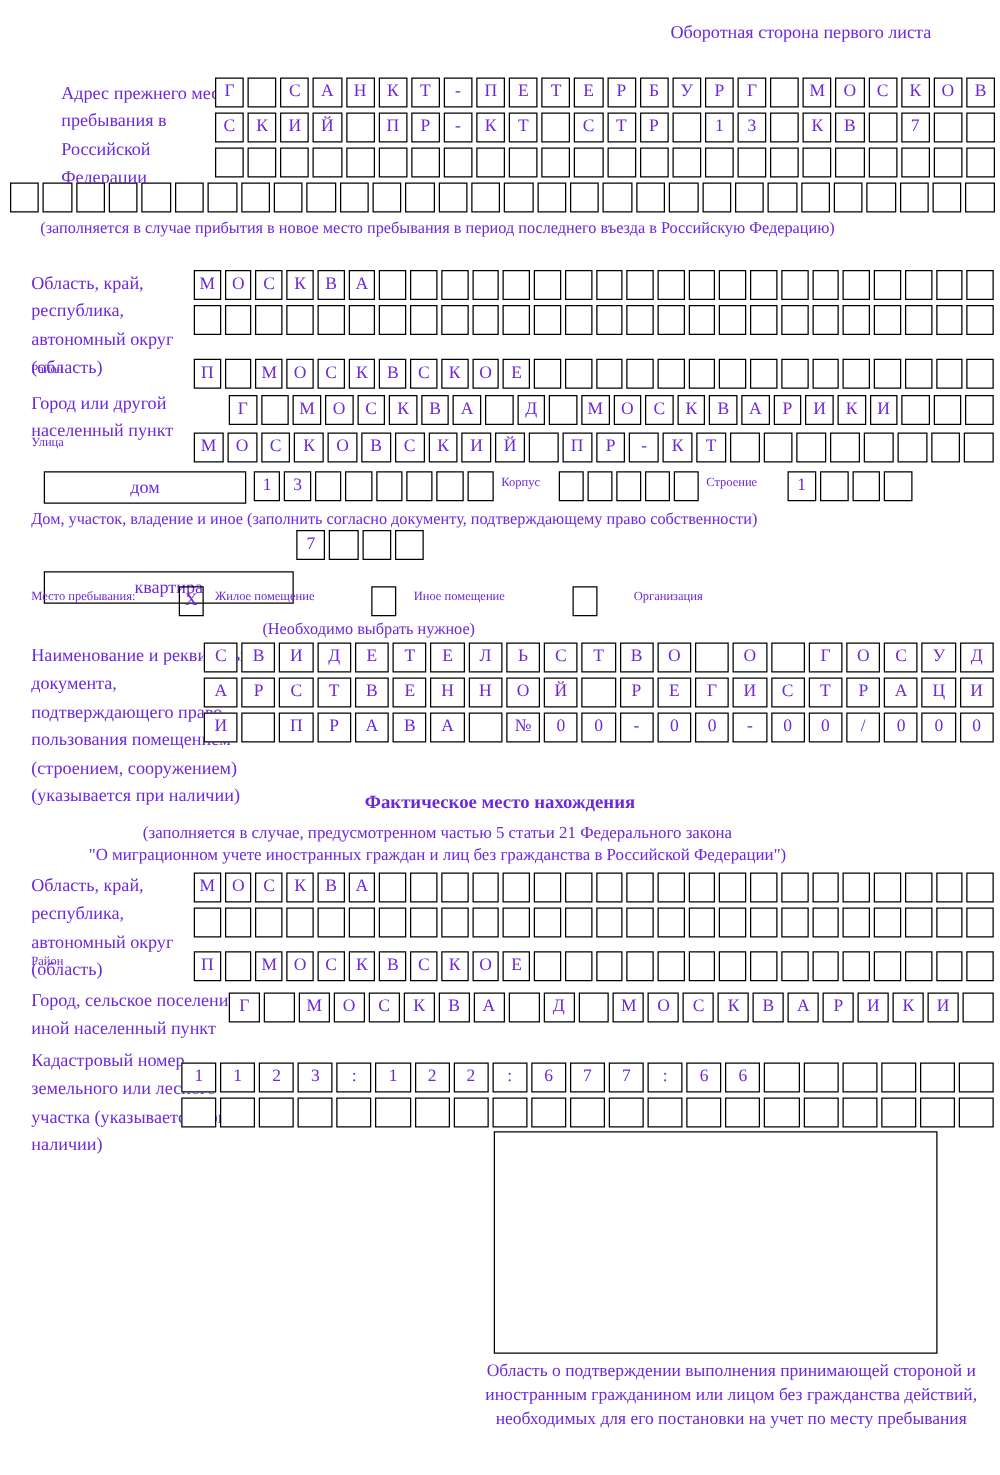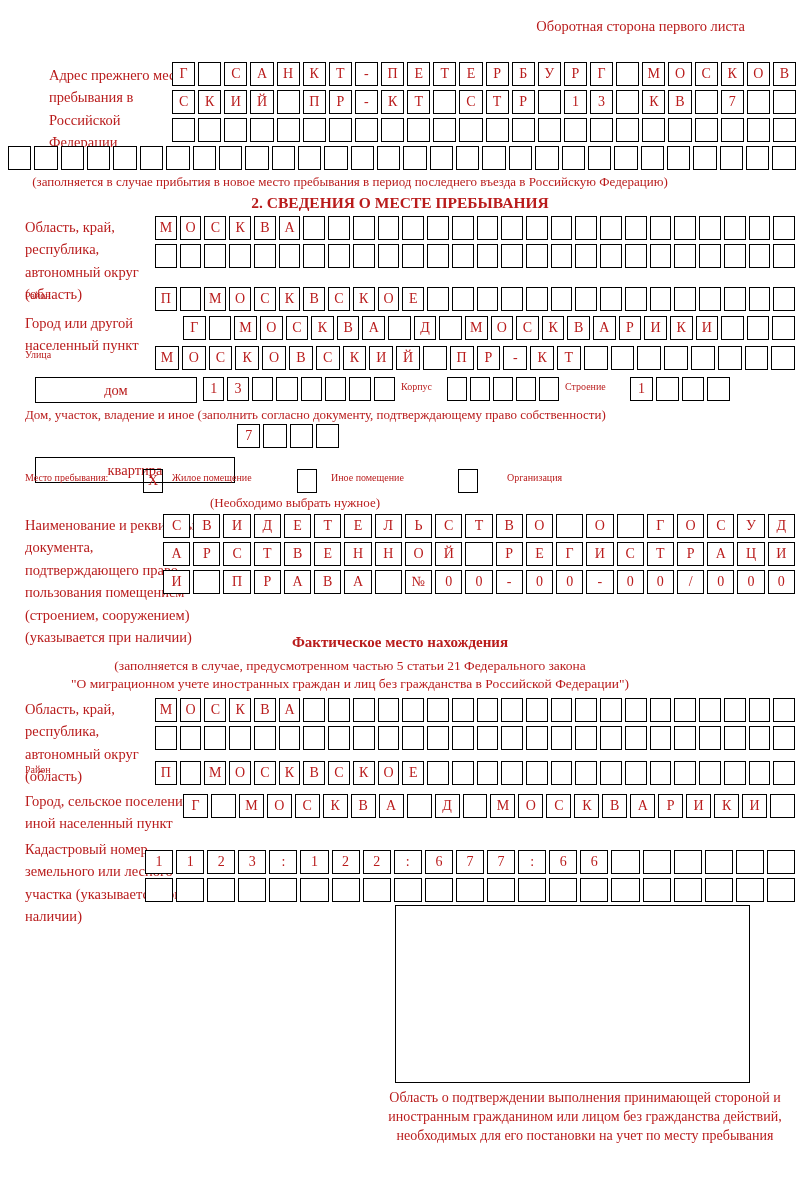--- a/index.html
+++ b/index.html
@@ -1,17 +1,17 @@
 <!DOCTYPE html>
 <html><head>
 <meta charset="utf-8">
 <style>
   html,body{margin:0;padding:0;background:#ffffff;}
   .page{
-    position:relative;width:800px;height:1180px;background:#fff;color:#b91c1c;
+    position:relative;width:800px;height:1180px;background:#fff;color:#6d28d9;
     font-family:"Liberation Serif","DejaVu Serif",serif;overflow:hidden;
   }
   .hdr{position:absolute;top:18px;right:55px;font-size:14.5px;}
   .lbl{position:absolute;font-size:14.5px;line-height:1.55;}
   .inl{position:absolute;font-size:10px;}
   .note{position:absolute;left:0;width:700px;text-align:center;font-size:13px;}
   .sect{position:absolute;left:0;width:800px;text-align:center;font-size:15.5px;font-weight:bold;}
   .subt{position:absolute;left:0;width:800px;text-align:center;font-size:15px;font-weight:bold;}
   .cellrow{position:absolute;display:flex;gap:3px;}
   .cell{
@@ -142,21 +142,20 @@
       <div class="cell"></div>
       <div class="cell"></div>
       <div class="cell"></div>
       <div class="cell"></div>
       <div class="cell"></div>
       <div class="cell"></div>
       <div class="cell"></div>
     </div>
   <div class="note" style="top:174px;">(заполняется в случае прибытия в новое место пребывания в период последнего въезда в Российскую Федерацию)</div>
 
-  <div class="sect" style="top:194px;">2. СВЕДЕНИЯ О МЕСТЕ ПРЕБЫВАНИЯ</div>
 
   <div class="lbl" style="left:25px;top:216px;width:118px;">Область, край, республика, автономный округ (область)</div>
   <div class="cellrow" style="left:155px;top:216px;width:640px;">
       <div class="cell">М</div>
       <div class="cell">О</div>
       <div class="cell">С</div>
       <div class="cell">К</div>
       <div class="cell">В</div>
       <div class="cell">А</div>
       <div class="cell"></div>

